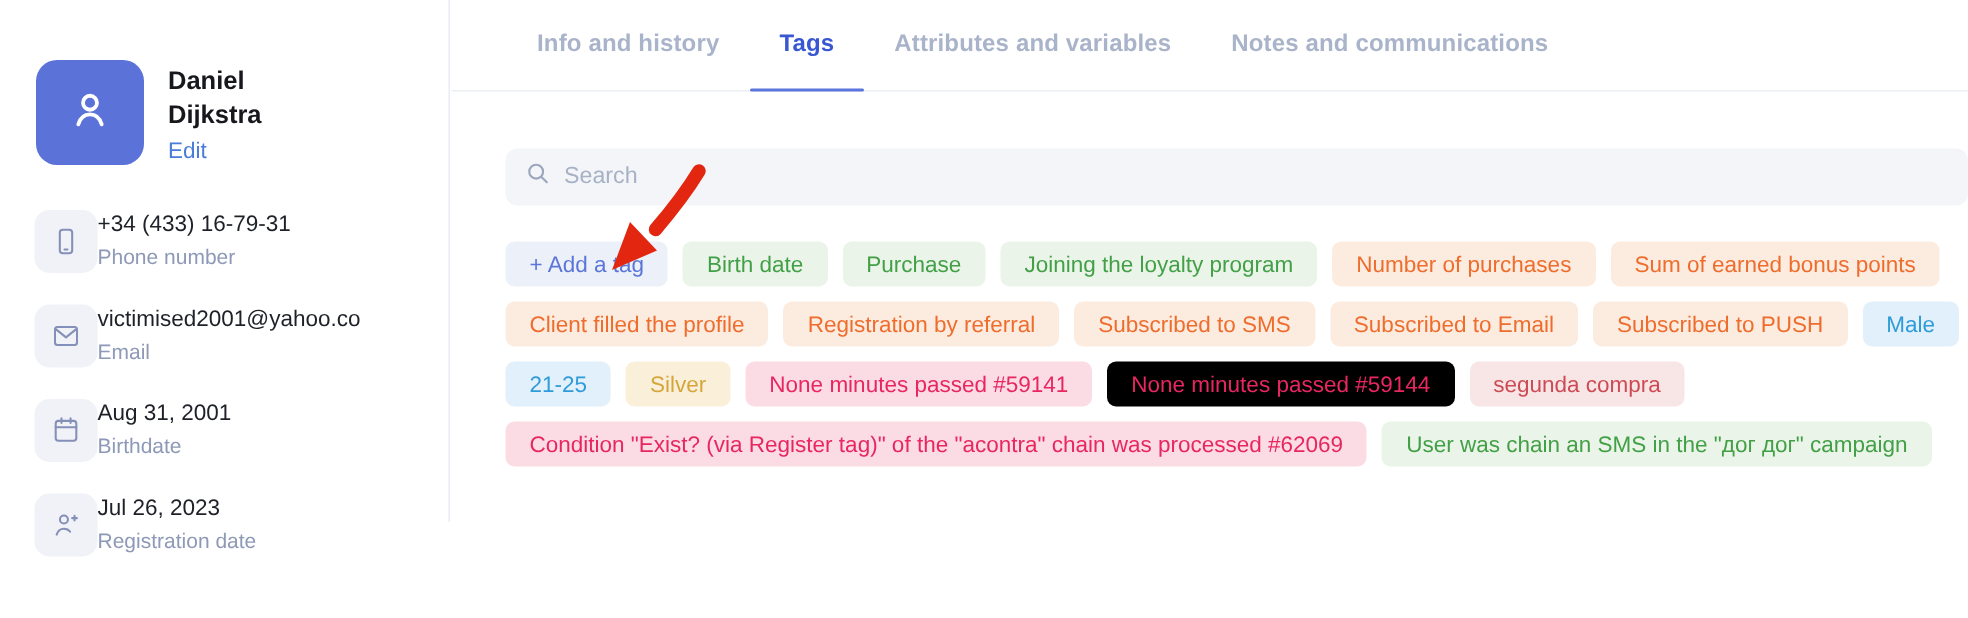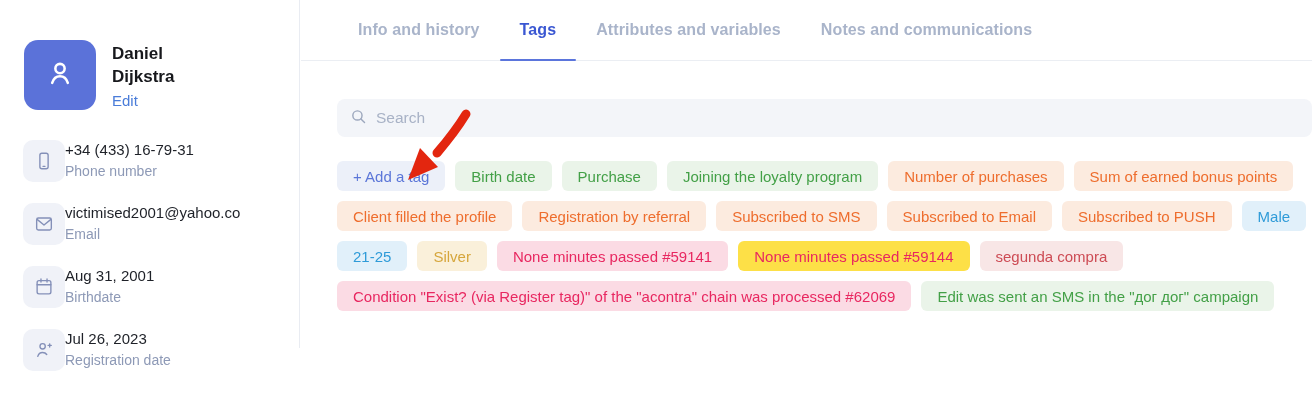--- a/index.html
+++ b/index.html
@@ -180,26 +180,26 @@
           <button class="chip" style="color: rgb(238, 109, 45); background: rgb(252, 235, 223);">Registration by referral</button>
           <button class="chip" style="color: rgb(238, 109, 45); background: rgb(252, 235, 223);">Subscribed to SMS</button>
           <button class="chip" style="color: rgb(238, 109, 45); background: rgb(252, 235, 223);">Subscribed to Email</button>
           <button class="chip" style="color: rgb(238, 109, 45); background: rgb(252, 235, 223); text-align: right;">Subscribed to PUSH</button>
           <button class="chip" style="color: rgb(47, 155, 216); background: rgb(225, 240, 250);">Male</button>
         </div>
         <div class="tag-row">
           <button class="chip" style="color: rgb(47, 155, 216); background: rgb(225, 240, 250);">21-25</button>
           <button class="chip" style="color: rgb(214, 166, 60); background: rgb(250, 240, 218);">Silver</button>
           <button class="chip" style="color: rgb(232, 39, 96); background: rgb(251, 219, 228);">None minutes passed #59141</button>
-          <button class="chip" style="color: rgb(232, 39, 96); background: #fde047;">None minutes passed #59144</button>
+          <button class="chip" style="color: rgb(232, 39, 96); background: #000000;">None minutes passed #59144</button>
           <button class="chip" style="color: rgb(205, 75, 84); background: rgb(248, 230, 230);">segunda compra</button>
         </div>
         <div class="tag-row">
           <button class="chip" style="color: rgb(232, 39, 96); background: rgb(251, 219, 228);">Condition "Exist? (via Register tag)" of the "acontra" chain was processed #62069</button>
-          <button class="chip" style="color: rgb(67, 160, 71); background: rgb(234, 244, 233);">Edit was sent an SMS in the "дог дог" campaign</button>
+          <button class="chip" style="color: rgb(67, 160, 71); background: rgb(234, 244, 233);">User was chain an SMS in the "дог дог" campaign</button>
         </div>
       </div>
   </div>
 </div>
 
 <svg class="arrow-overlay" viewBox="0 0 1312 412">
   <path id="arrow-shaft" d="M466 114 Q455 132 437 153" fill="none" stroke-width="9" stroke-linecap="round" stroke="#e3260f"></path>
   <polygon id="arrow-head" points="408,180 438,167 420,148" fill="#e3260f"></polygon>
 </svg>
 

